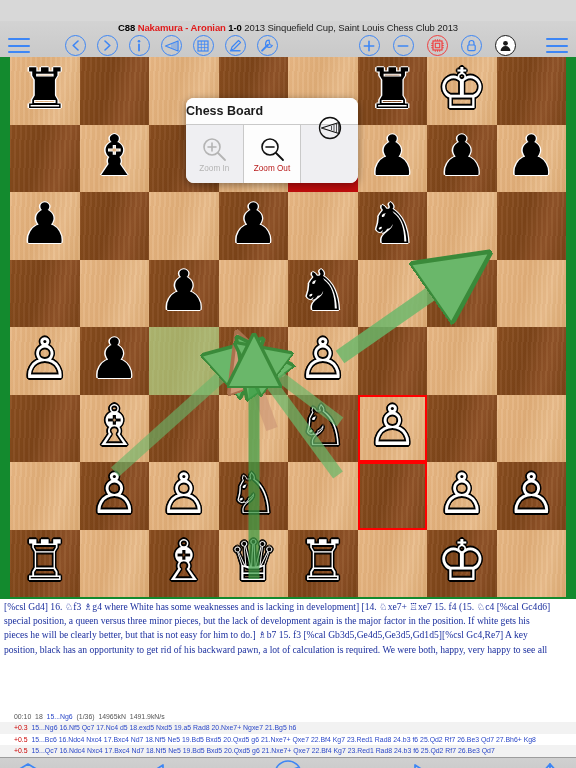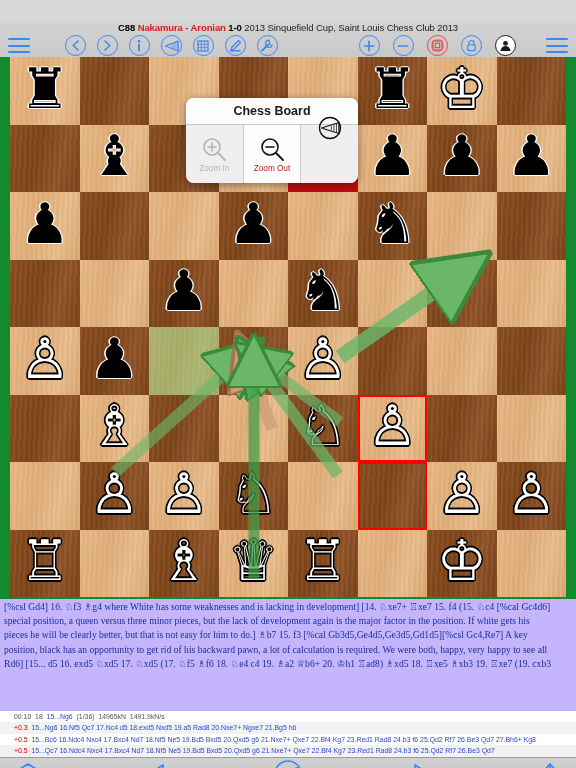--- a/index.html
+++ b/index.html
@@ -86,38 +86,38 @@
     background:#fdfdfd;border-radius:8px;
     box-shadow:0 2px 8px rgba(0,0,0,.4);
     overflow:hidden;
   }
   .popover::before{
     content:"";position:absolute;left:50%;top:-9px;margin-left:-9px;
     border-left:9px solid transparent;border-right:9px solid transparent;
     border-bottom:9px solid #fdfdfd;
   }
   .pop-title{
-    height:26px;line-height:26px;text-align:center;
+    height:26px;line-height:26px;
     font-size:12.5px;font-weight:bold;color:#1b1b1b;
     background:#fdfdfd;border-bottom:1px solid #c9c9c9;
   }
   .pop-body{display:flex;height:58px;background:#efeff2;text-align:center;}
   .pop-btn{
     flex:1;display:flex;flex-direction:column;align-items:center;justify-content:center;
     gap:2px;border-right:1px solid #c9c9c9;color:#b91c1c;
   }
   .pop-btn:last-child{border-right:none;gap:44px;}
   .pop-btn.mid{background:#fdfdfd;}
   .pop-btn.disabled{color:#b4b4b4;}
   .pop-lbl{font-size:8.2px;}
 
   
   .comment{
     position:absolute;left:0;top:578px;width:576px;height:112px;
-    background:#c4b5fd;overflow:hidden;
+    background:#ffffff;overflow:hidden;
     font-family:"Liberation Serif", serif;
     font-size:9.6px;line-height:14.2px;color:#1b2f9e;
     padding:1px 4px 0 4px;box-sizing:border-box;
     text-align:left;
   }
 
   
   .engine{
     position:absolute;left:0;top:690px;width:576px;height:46px;
     background:#ffffff;overflow:hidden;
@@ -537,21 +537,20 @@
 
       </div>
     </div>
   </div>
 
   <div class="comment" id="commentary">
       <div>[%csl Gd4] 16. ♘f3 ♗g4 where White has some weaknesses and is lacking in development] [14. ♘xe7+ ♖xe7 15. f4 (15. ♘c4 [%cal Gc4d6]</div>
       <div>special position, a queen versus three minor pieces, but the lack of development again is the major factor in the position. If white gets his</div>
       <div>pieces he will be clearly better, but that is not easy for him to do.] ♗b7 15. f3 [%cal Gb3d5,Ge4d5,Ge3d5,Gd1d5][%csl Gc4,Re7] A key</div>
       <div>position, black has an opportunity to get rid of his backward pawn, a lot of calculation is required. We were both, happy, very happy to see all</div>
-      <div>Rd6] [15... d5 16. exd5 ♘xd5 17. ♘xd5 (17. ♘f5 ♗f6 18. ♘e4 c4 19. ♗a2 ♕b6+ 20. ♔h1 ♖ad8) ♗xd5 18. ♖xe5 ♗xb3 19. ♖xe7 (19. cxb3</div>
     </div>
 
   <div class="engine" id="engine">
       <div class="eline"><span class="gray">00:10</span>&nbsp; <span class="gray">18</span>&nbsp; <span class="mv">15...Ng6</span>&nbsp; <span class="gray">(1/36)</span>&nbsp; <span class="gray">14965kN</span>&nbsp; <span class="gray">1491.9kN/s</span></div>
       <div class="eline alt"><span class="score">+0.3</span>&nbsp; <span class="mv">15...Ng6 16.Nf5 Qc7 17.Nc4 d5 18.exd5 Nxd5 19.a5 Rad8 20.Nxe7+ Ngxe7 21.Bg5 h6</span></div>
       <div class="eline"><span class="score">+0.5</span>&nbsp; <span class="mv">15...Bc6 16.Ndc4 Nxc4 17.Bxc4 Nd7 18.Nf5 Ne5 19.Bd5 Bxd5 20.Qxd5 g6 21.Nxe7+ Qxe7 22.Bf4 Kg7 23.Red1 Rad8 24.b3 f6 25.Qd2 Rf7 26.Be3 Qd7 27.Bh6+ Kg8</span></div>
       <div class="eline alt"><span class="score">+0.5</span>&nbsp; <span class="mv">15...Qc7 16.Ndc4 Nxc4 17.Bxc4 Nd7 18.Nf5 Ne5 19.Bd5 Bxd5 20.Qxd5 g6 21.Nxe7+ Qxe7 22.Bf4 Kg7 23.Red1 Rad8 24.b3 f6 25.Qd2 Rf7 26.Be3 Qd7</span></div>
     </div>
 
   <div class="bottombar">

